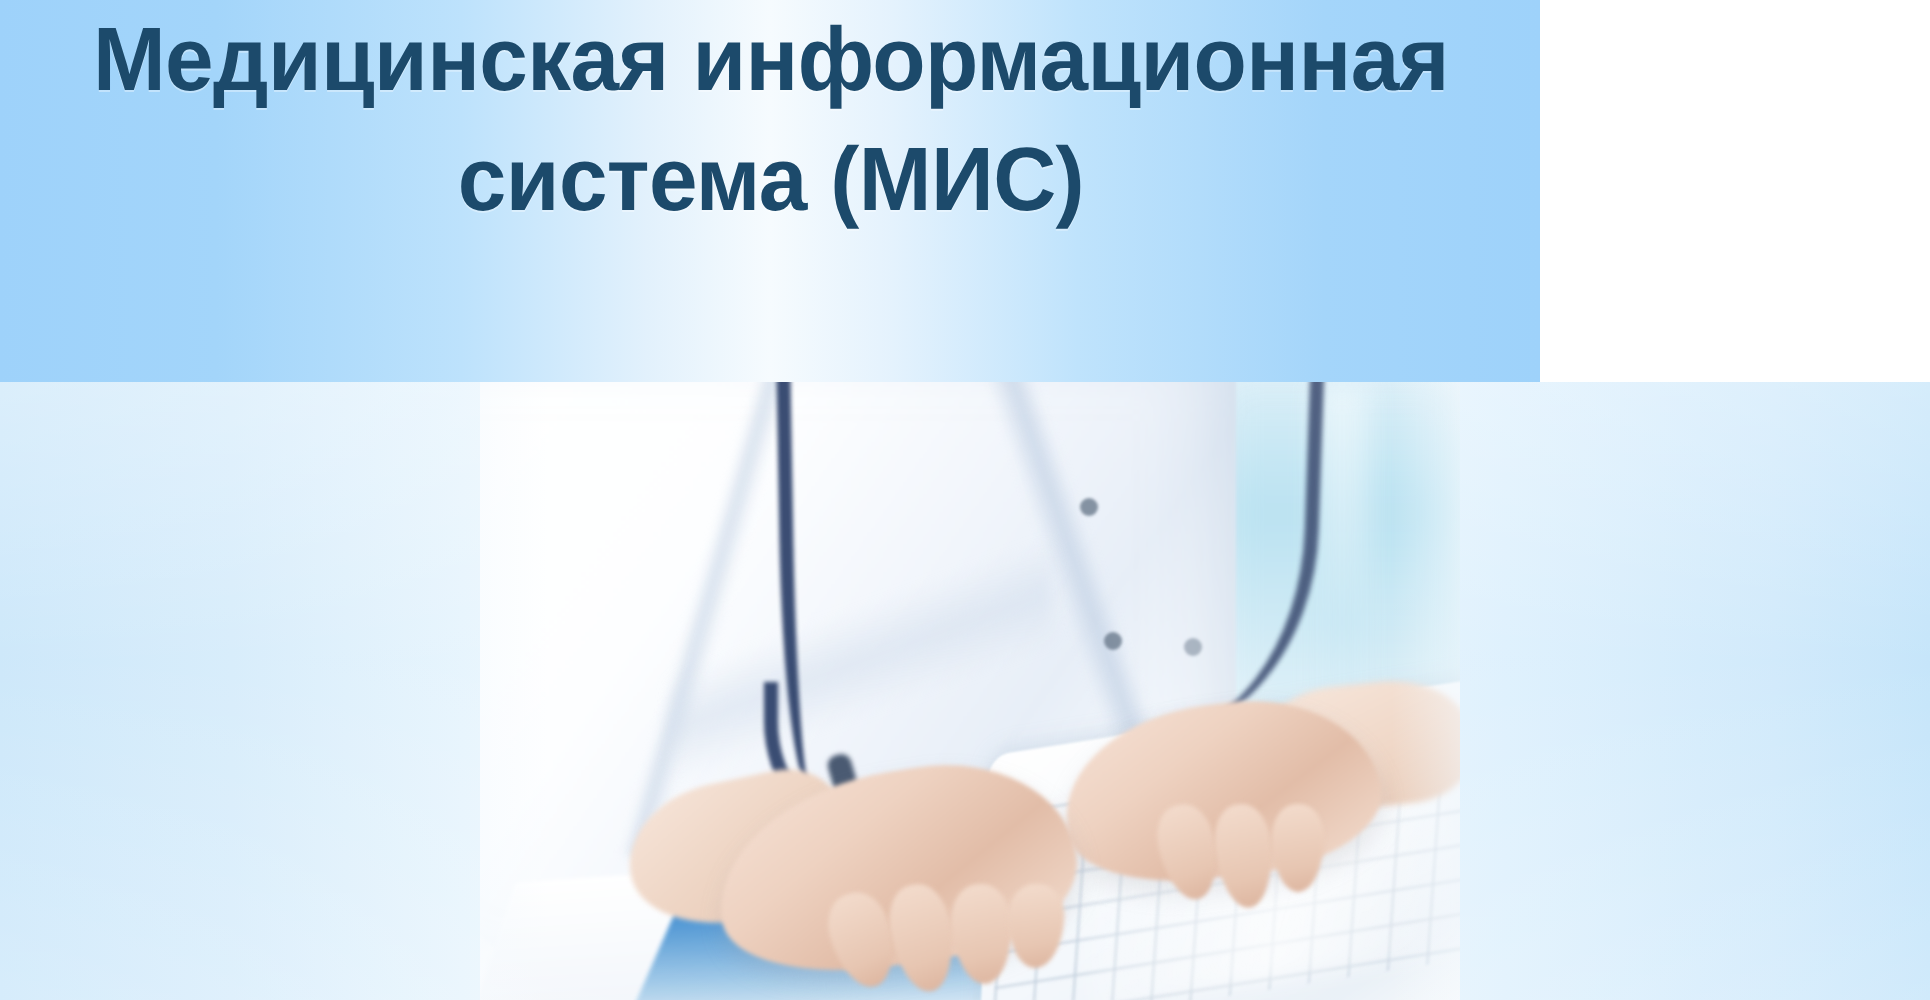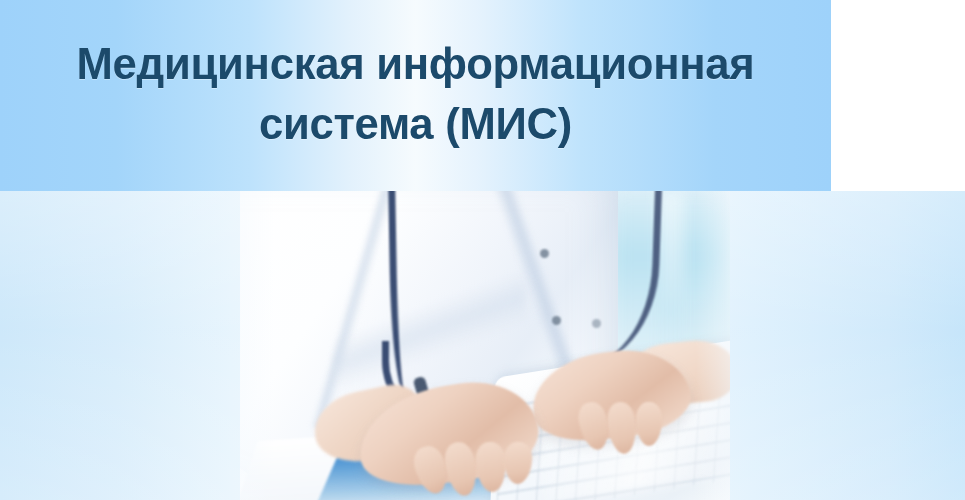--- a/index.html
+++ b/index.html
@@ -18,36 +18,35 @@
     height: 500px;
     overflow: hidden;
     background: #ffffff;
   }
 
   
   .banner {
     position: absolute;
     left: 0;
     top: 0;
-    width: 831px;
+    width: 770px;
     height: 191px;
     background: linear-gradient(to right,
         #9ed2fa 0%,
         #a3d5fa 14%,
         #bde2fc 30%,
         #e2f1fc 42%,
         #f6fbfe 50%,
         #e4f2fd 58%,
         #bfe3fc 70%,
         #a4d5fa 86%,
         #9ed2fa 100%);
     display: flex;
     flex-direction: column;
     align-items: center;
-    justify-content: center;
     box-sizing: border-box;
     padding-bottom: 4px;
   }
 
   .banner-title {
     text-align: center;
     color: #1c4a6b;
     font-family: "Liberation Sans", "DejaVu Sans", sans-serif;
     font-weight: bold;
     font-size: 45px;

